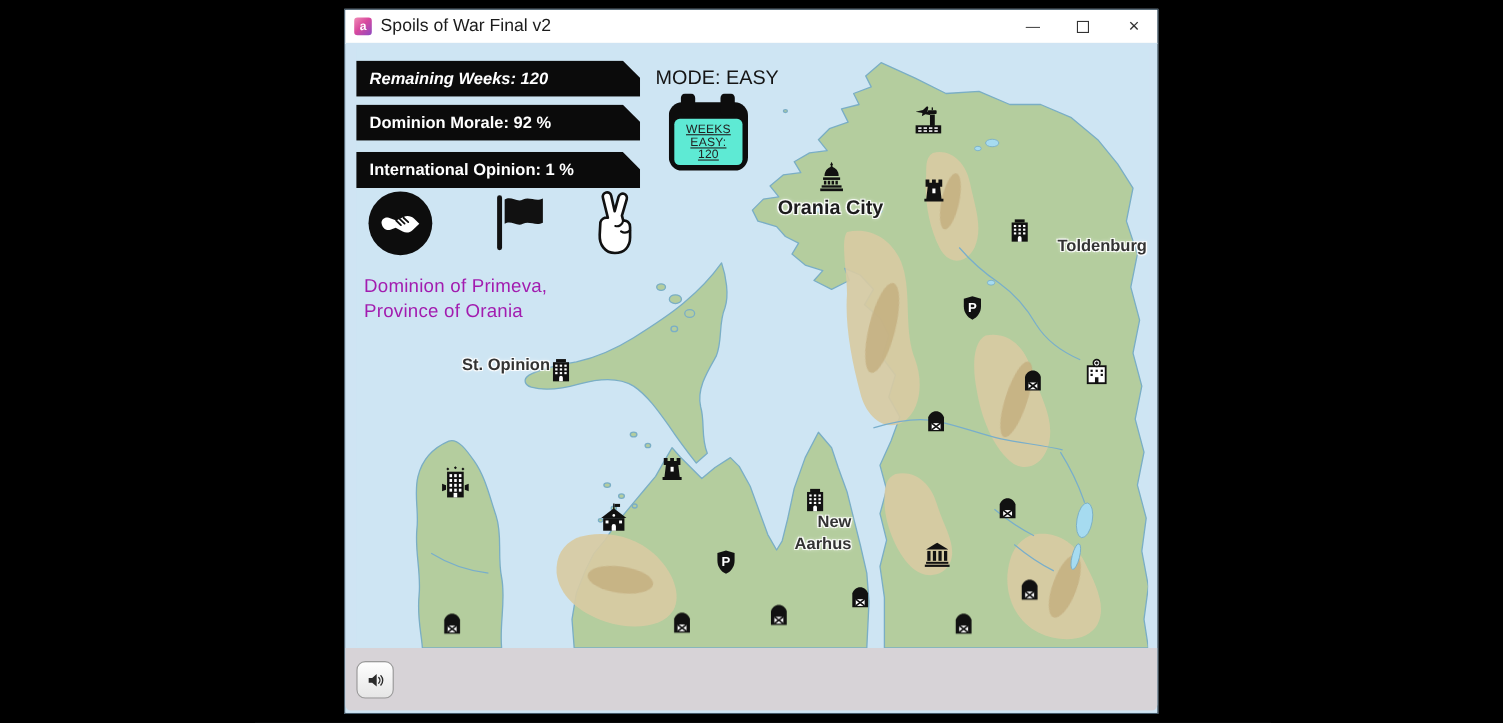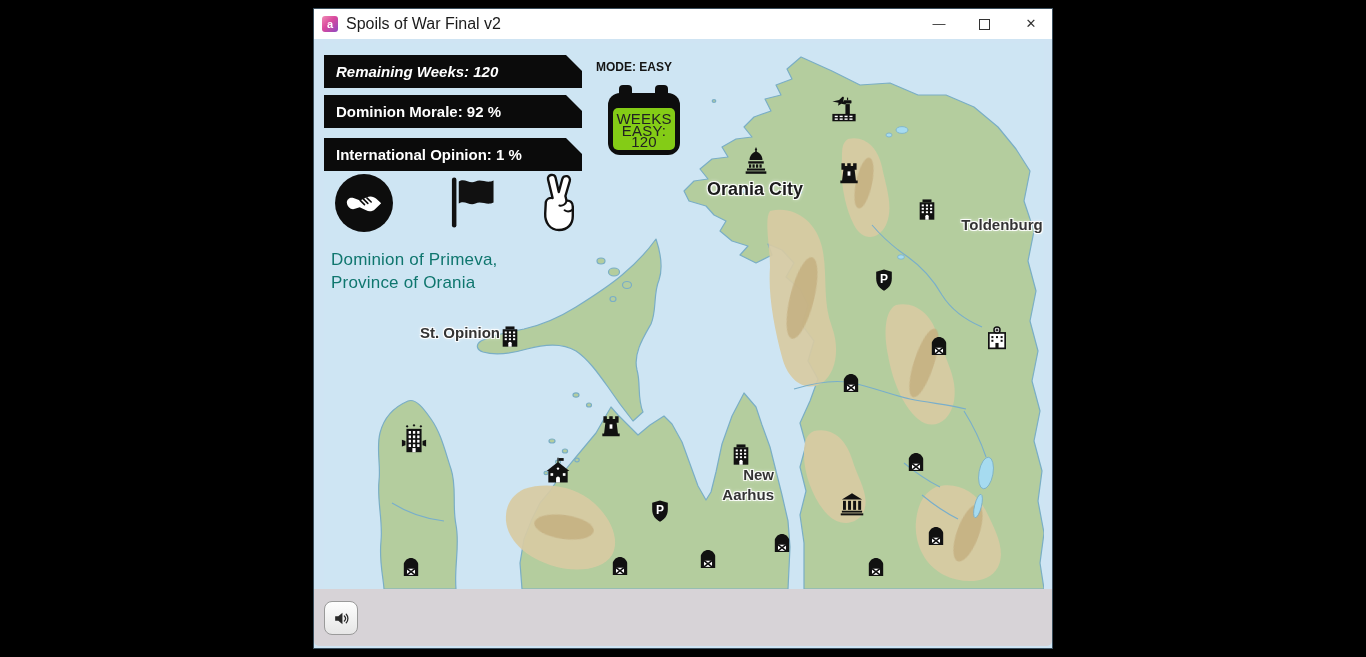--- a/index.html
+++ b/index.html
@@ -21,33 +21,33 @@
   .ctrl.close{left:703px;font-size:13px;}
   
   .stage{position:absolute;left:0;top:30px;width:738px;height:609px;background:#cfe4f3;}
   .map{position:absolute;left:10px;top:4px;width:720px;height:546px;background:#cee5f3;overflow:hidden;}
   .terrain{position:absolute;left:0;top:0;}
   
   .bar{position:absolute;left:-2px;width:260px;height:33px;background:#0b0b0b;color:#fff;
     font-size:15px;font-weight:700;line-height:33px;padding-left:14px;box-sizing:border-box;
     clip-path:polygon(0 0,calc(100% - 16px) 0,100% 16px,100% 100%,0 100%);}
   .bar1{top:12px;font-style:italic;} .bar2{top:52px;} .bar3{top:95px;}
-  .mode{position:absolute;left:272px;top:17px;font-size:12px;font-weight:700;color:#141414;}
+  .mode{position:absolute;left:272px;top:17px;font-size:18px;font-weight:400;color:#141414;}
   
   .calendar{position:absolute;left:284px;top:50px;width:72px;height:62px;background:#0d0d0d;border-radius:12px;}
   .cal-tab{position:absolute;top:-8px;width:13px;height:20px;background:#0d0d0d;border-radius:4px;}
   .cal-tab.t1{left:11px;} .cal-tab.t2{left:47px;}
-  .cal-face{position:absolute;left:5px;right:5px;top:15px;bottom:5px;background:#84cc16;border-radius:5px;
-    text-align:center;font-size:15px;line-height:11.5px;color:#222;padding-top:5px;box-sizing:border-box;letter-spacing:.2px;}
+  .cal-face{position:absolute;left:5px;right:5px;top:15px;bottom:5px;background:#5eead4;border-radius:5px;
+    text-align:center;font-size:11px;line-height:11.5px;color:#222;padding-top:5px;box-sizing:border-box;letter-spacing:.2px;text-decoration:underline;}
   
   .hud-circle{position:absolute;left:11px;top:131px;width:58px;height:58px;border-radius:50%;
     background:#0d0d0d;display:flex;align-items:center;justify-content:center;}
   .hud-flag{position:absolute;left:124px;top:133px;}
   .hud-hand{position:absolute;left:213px;top:128px;}
-  .caption{position:absolute;left:7px;top:206px;font-size:17px;line-height:22.5px;color:#0f766e;letter-spacing:.2px;}
+  .caption{position:absolute;left:7px;top:206px;font-size:17px;line-height:22.5px;color:#a21caf;letter-spacing:.2px;}
   
   .maplabel{position:absolute;transform:translate(-50%,-50%);font-size:15px;font-weight:600;color:#333;
     white-space:nowrap;text-align:right;
     text-shadow:-1px -1px 0 rgba(255,255,255,.85),1px -1px 0 rgba(255,255,255,.85),
       -1px 1px 0 rgba(255,255,255,.85),1px 1px 0 rgba(255,255,255,.85),0 0 4px #fff;}
   .maplabel.major{font-size:18px;font-weight:700;color:#1c1c1c;}
   .maplabel.wrap{white-space:normal;width:64px;line-height:20px;}
   .marker{position:absolute;transform:translate(-50%,-50%);}
   .marker svg{display:block;}
   .m-barn svg{width:23px;height:23px;}

